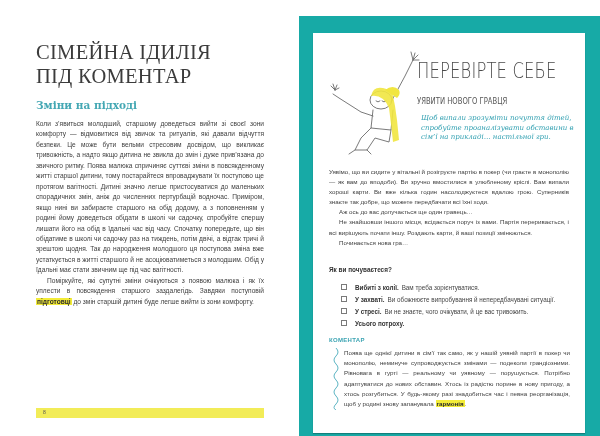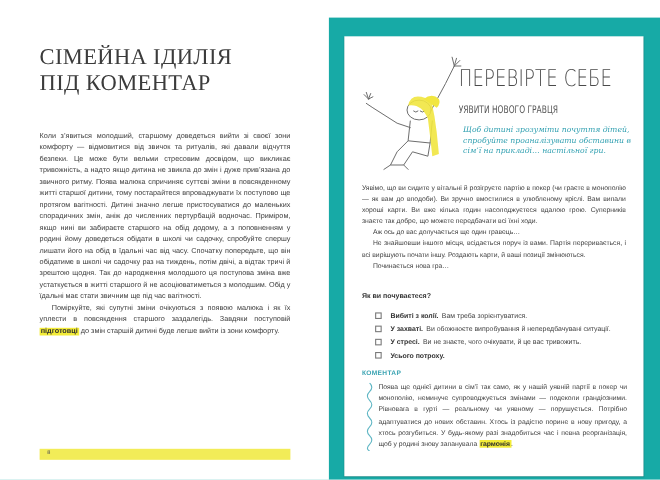--- a/index.html
+++ b/index.html
@@ -76,20 +76,21 @@
   }
 </style>
 </head>
 <body>
 
 <div class="left-page">
   <h1 class="chapter-title">
     <span>СІМЕЙНА ІДИЛІЯ</span><br>
     <span>ПІД КОМЕНТАР</span>
   </h1>
+  <h2 class="section-heading">Зміни на підході</h2>
   <div class="left-body">
     <p>Коли з’явиться молодший, старшому доведеться вийти зі своєї зони комфорту — відмовитися від звичок та ритуалів, які давали відчуття безпеки. Це може бути вельми стресовим досвідом, що викликає тривожність, а надто якщо дитина не звикла до змін і дуже прив’язана до звичного ритму. Поява малюка спричиняє суттєві зміни в повсякденному житті старшої дитини, тому постарайтеся впроваджувати їх поступово ще протягом вагітності. Дитині значно легше пристосуватися до маленьких спорадичних змін, аніж до численних пертурбацій водночас. Приміром, якщо нині ви забираєте старшого на обід додому, а з поповненням у родині йому доведеться обідати в школі чи садочку, спробуйте спершу лишати його на обід в їдальні час від часу. Спочатку попередьте, що він обідатиме в школі чи садочку раз на тиждень, потім двічі, а відтак тричі й зрештою щодня. Так до народження молодшого ця поступова зміна вже устаткується в житті старшого й не асоціюватиметься з молодшим. Обід у їдальні має стати звичним ще під час вагітності.</p>
     <p class="indent"><span>Поміркуйте, які супутні зміни очікуються з появою малюка і як їх уплести в повсякдення старшого заздалегідь. Завдяки поступовій </span><span class="hl">підготовці</span><span> до змін старшій дитині буде легше вийти із зони комфорту.</span></p>
   </div>
   <div class="page-footer">
     <span class="page-number">8</span>
   </div>
 </div>
 
 <div class="right-page">
@@ -110,21 +111,21 @@
 
         <path d="M50 82 L40 92 L34 104 L46 104 L54 92 L68 96 L70 84"></path>
         <path d="M34 104 L28 108 M46 104 L50 108"></path>
       </g>
 
       <path d="M50 50 Q52 40 62 42 Q72 44 72 50 L74 60 L76 74 L78 94 L72 96 L70 78 L68 62 Q62 48 50 50Z" fill="#f1e640" opacity="0.9"></path>
       <path d="M64 44 Q72 38 78 44 Q80 48 76 52" fill="#f1e640"></path>
     </svg>
     <div class="check-title">ПЕРЕВІРТЕ СЕБЕ</div>
     <div class="check-subtitle">УЯВИТИ НОВОГО ГРАВЦЯ</div>
-    <div class="check-intro">Щоб дитині зрозуміти почуття дітей, спробуйте проаналізувати обставини в сім’ї на прикладі… настільної гри.</div>
+    <div class="check-intro">Щоб випали зрозуміти почуття дітей, спробуйте проаналізувати обставини в сім’ї на прикладі… настільної гри.</div>
 
     <div class="right-body">
       <p>Уявімо, що ви сидите у вітальні й розігруєте партію в покер (чи граєте в монополію — як вам до вподоби). Ви зручно вмостилися в улюбленому кріслі. Вам випали хороші карти. Ви вже кілька годин насолоджуєтеся вдалою грою. Суперників знаєте так добре, що можете передбачати всі їхні ходи.</p>
       <p class="indent">Аж ось до вас долучається ще один гравець…</p>
       <p class="indent">Не знайшовши іншого місця, всідається поруч із вами. Партія переривається, і всі вирішують почати іншу. Роздають карти, й ваші позиції змінюються.</p>
       <p class="indent">Починається нова гра…</p>
     </div>
 
     <div class="question">Як ви почуваєтеся?</div>
     <ul class="options">

